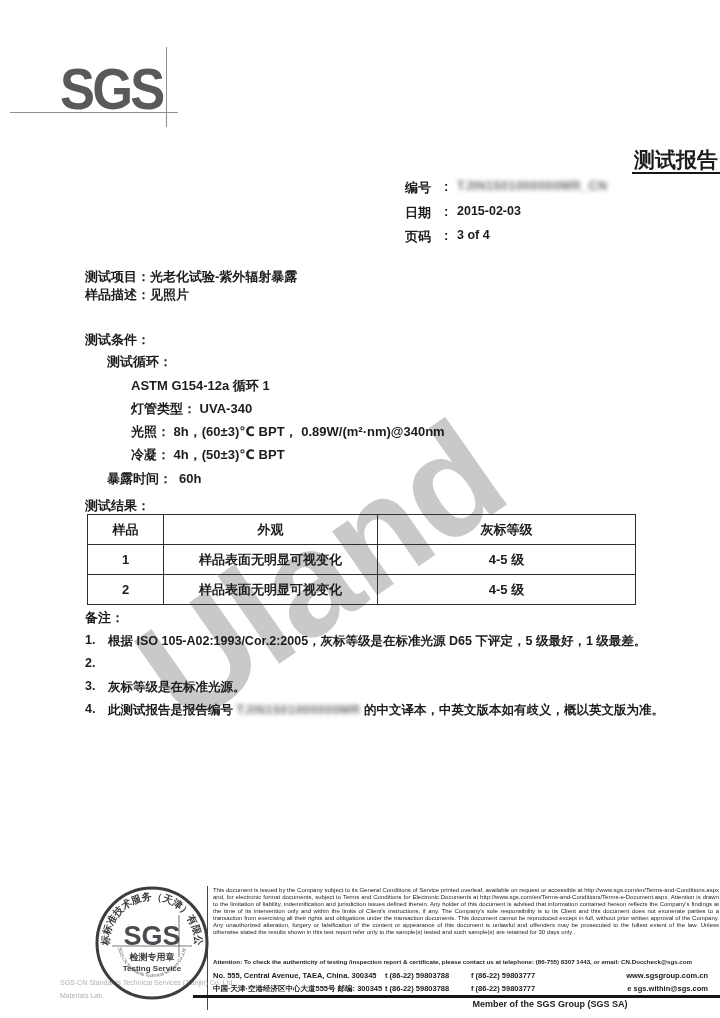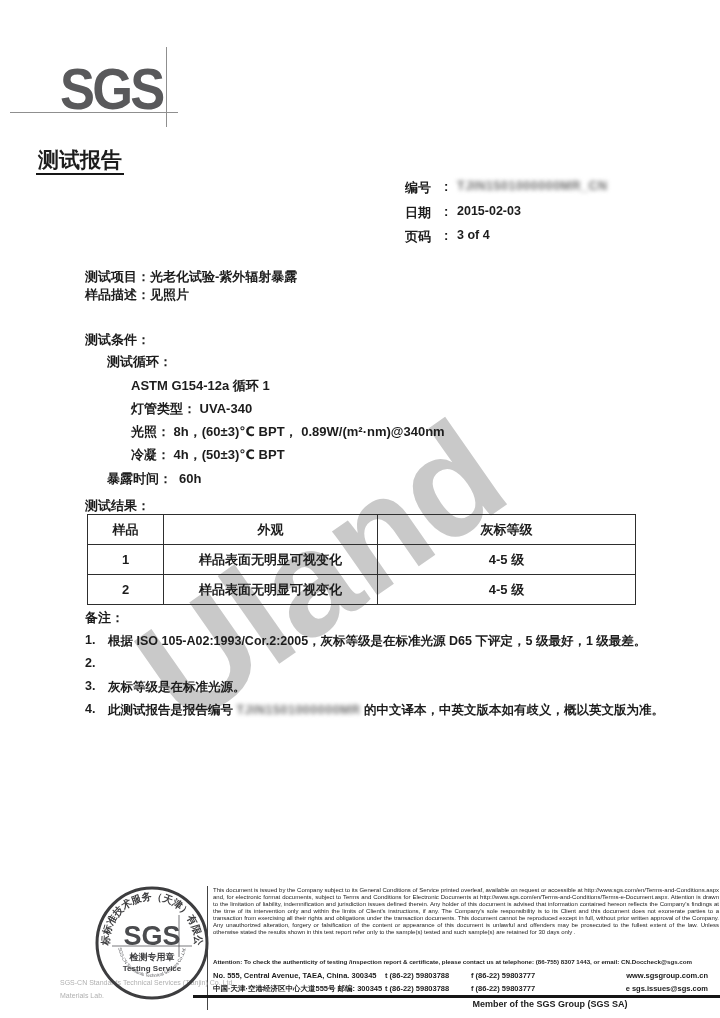--- a/index.html
+++ b/index.html
@@ -9,21 +9,21 @@
   .watermark{position:absolute;left:20px;top:478px;width:600px;height:190px;line-height:190px;
              text-align:center;font-size:148px;font-weight:bold;color:#c9c9c9;
              transform:rotate(-35deg);z-index:1;letter-spacing:-2px;}
   .content{position:absolute;inset:0;z-index:2;}
   
   .logo-text{position:absolute;left:60px;top:56px;font-size:57px;font-weight:bold;color:#59595b;
              letter-spacing:-3px;transform:scale(.92,1);transform-origin:left top;}
   .logo-hline{position:absolute;left:10px;top:112px;width:168px;height:1px;background:#8f8f8f;}
   .logo-vline{position:absolute;left:166px;top:47px;width:1px;height:80px;background:#8f8f8f;}
   
-  .title{position:absolute;left:0;right:0;top:146px;text-align:left;padding-left:36px;font-family:Liberation Serif, serif;}
+  .title{position:absolute;left:0;right:0;top:146px;text-align:right;padding-left:36px;}
   .title span{font-size:21px;font-weight:bold;border-bottom:2px solid #161616;padding:0 2px 1px;}
   .meta-row{position:absolute;left:0;top:0;width:720px;height:20px;}
   .meta-label{position:absolute;left:405px;font-size:13px;font-weight:600;}
   .meta-sep{position:absolute;left:444px;font-size:13px;font-weight:bold;}
   .meta-value{position:absolute;left:457px;font-size:12.5px;font-weight:bold;}
   .blur{filter:blur(2.2px);color:#6f6f6f;letter-spacing:.5px;}
   
   .line{position:absolute;font-size:13px;white-space:nowrap;}
   .zh{font-weight:600;}
   .val{font-weight:bold;margin-left:7px;}
@@ -139,21 +139,21 @@
     <div class="attention">Attention: To check the authenticity of testing /inspection report &amp; certificate, please contact us at telephone: (86-755) 8307 1443, or email: CN.Doccheck@sgs.com</div>
 
     <span class="addr" style="left:213px;top:971px">No. 555, Central Avenue, TAEA, China. 300345</span>
     <span class="addr" style="left:385px;top:971px">t (86-22) 59803788</span>
     <span class="addr" style="left:471px;top:971px">f (86-22) 59803777</span>
     <span class="addr" style="right:12px;top:971px">www.sgsgroup.com.cn</span>
 
     <span class="addr" style="left:213px;top:984px">中国·天津·空港经济区中心大道555号  邮编: 300345</span>
     <span class="addr" style="left:385px;top:984px">t (86-22) 59803788</span>
     <span class="addr" style="left:471px;top:984px">f (86-22) 59803777</span>
-    <span class="addr" style="right:12px;top:984px">e  sgs.issues@sgs.com</span>
+    <span class="addr" style="right:12px;top:984px">e  sgs.within@sgs.com</span>
 
     <div class="f-thick"></div>
     <div class="member">Member of the SGS Group (SGS SA)</div>
 
     <span class="gray-co" style="left:60px;top:979px">SGS-CN Standards Technical Services (Tianjin) Co.,Ltd.</span>
     <span class="gray-co" style="left:60px;top:992px">Materials Lab.</span>
 
     <svg class="stamp" width="120" height="120" viewBox="0 0 120 120">
       <defs>
         <path id="arcTop" d="M 17,60 A 43,43 0 0 1 103,60"></path>

